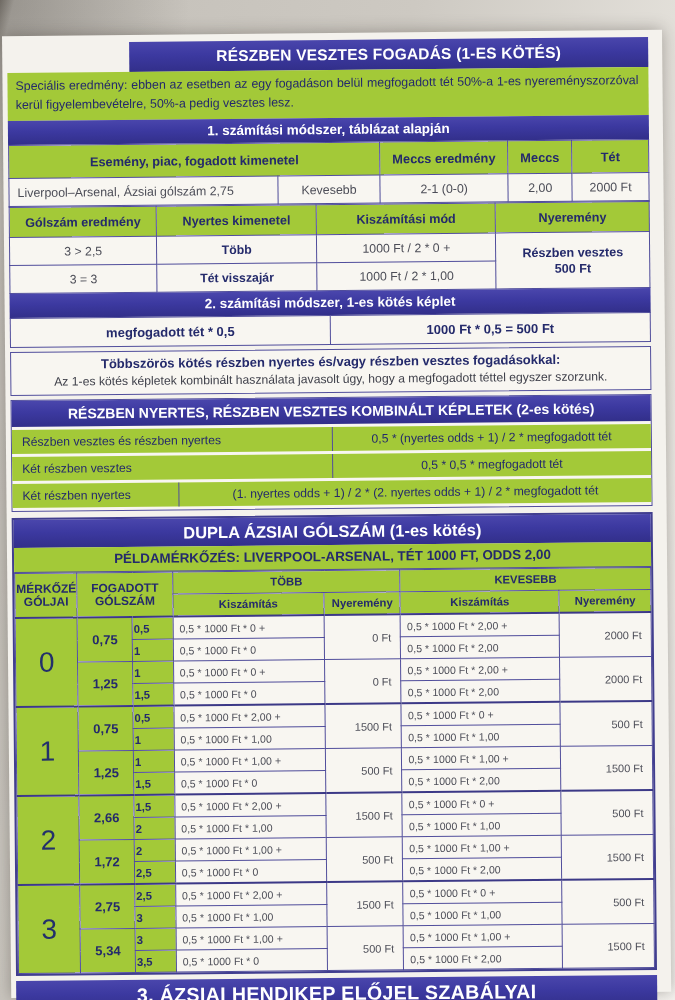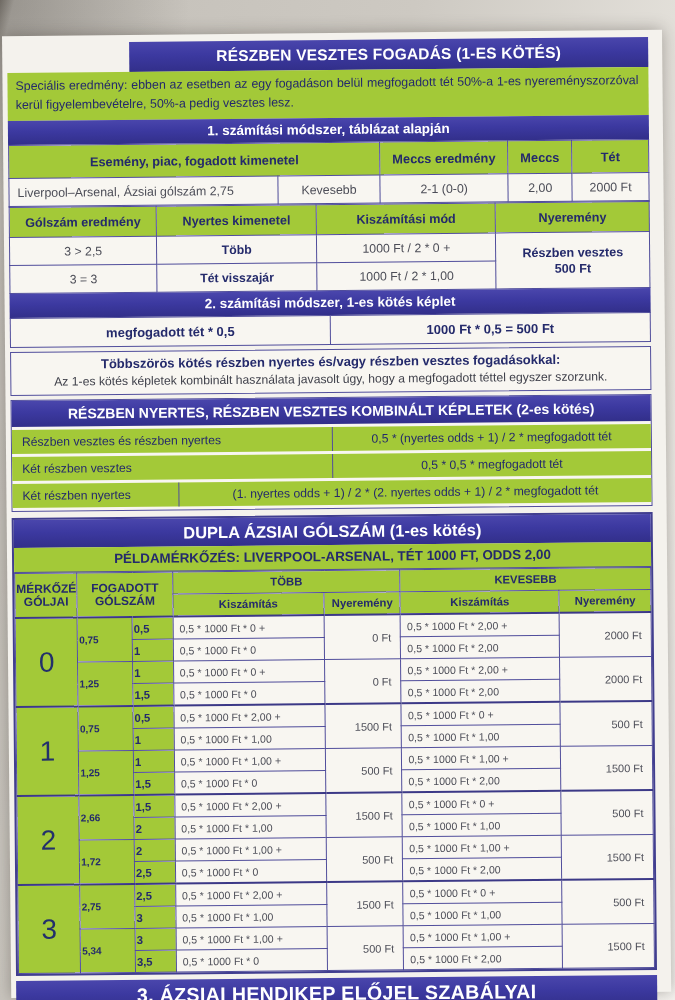--- a/index.html
+++ b/index.html
@@ -52,21 +52,21 @@
   .w50{width:50%;} .w26{width:26%;}
   .dupla{margin-top:6px;border:2px solid #413e8f;}
   .d-banner{height:28px;line-height:28px;font-size:16.5px;}
   .d-sub{height:24px;line-height:24px;background:var(--green);color:var(--navy);
     font-weight:bold;text-align:center;font-size:13.4px;border-bottom:1px solid var(--border);}
   .bigt th{background:var(--green);color:var(--navy);font-weight:bold;height:19px;
     font-size:11.3px;white-space:normal;line-height:1.05;}
   .bigt th.two{font-size:12px;}
   .bigt td{height:19px;}
   .bigt td.goals{background:var(--green);color:#23306b;font-size:28px;font-weight:normal;text-align:center;}
-  .bigt td.line{background:var(--green);color:var(--navy);font-weight:bold;font-size:10px;text-align:left;}
+  .bigt td.line{background:var(--green);color:var(--navy);font-weight:bold;font-size:13px;text-align:center;}
   .bigt td.sub{background:var(--green);color:var(--navy);font-weight:bold;font-size:11.3px;}
   .bigt td.calc{background:var(--cell);color:var(--ink);font-size:10.6px;padding-left:6px;text-align:left;}
   .bigt td.prize{background:var(--cell);color:var(--ink);font-size:11px;text-align:right;padding-right:9px;}
   .bigt tr.gstart td{border-top:2px solid #3c3987;}
   .hbanner{margin-top:5px;height:31px;line-height:31px;font-size:19.5px;letter-spacing:.4px;}
 </style>
 </head>
 <body>
 
 <div class="vignette"></div>

